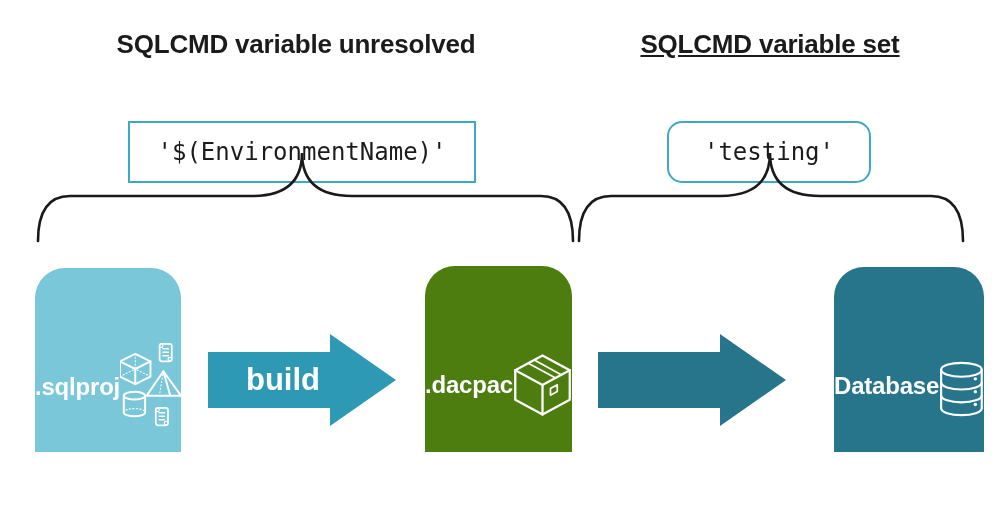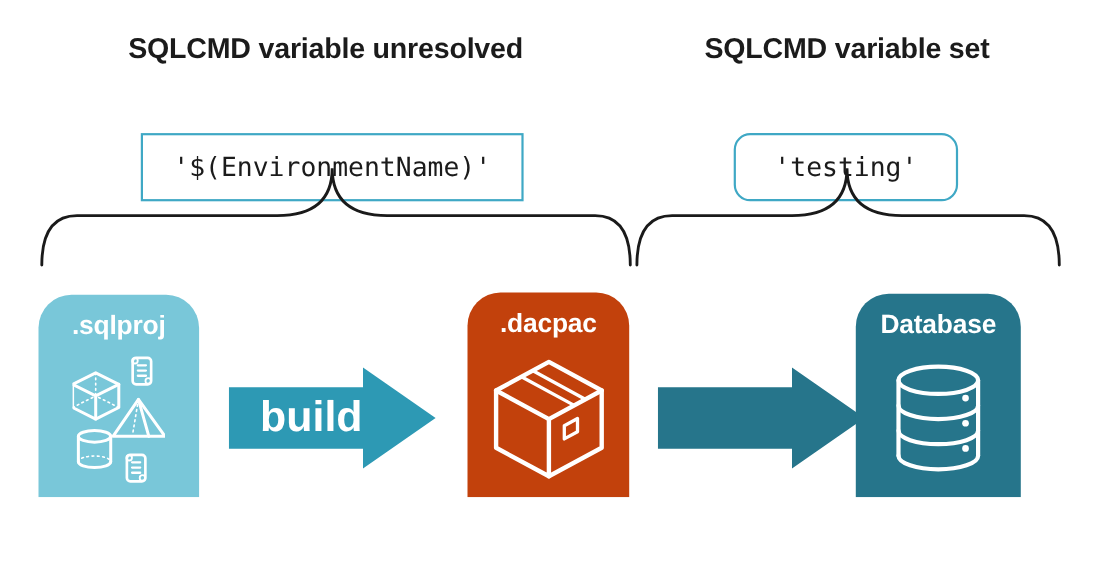--- a/index.html
+++ b/index.html
@@ -16,21 +16,21 @@
     position: absolute;
     top: 29px;
     width: 420px;
     text-align: center;
     font-size: 26px;
     font-weight: 700;
     color: #1b1b1b;
     letter-spacing: -0.2px;
   }
   .title-left  { left: 86px; }
-  .title-right { left: 560px; }
+  .title-right { left: 560px; text-decoration: underline; }
   .codebox {
     position: absolute;
     top: 80px;
     height: 62px;
     border: 2px solid #3fa8c5;
     background: #ffffff;
     display: flex;
     align-items: center;
     justify-content: center;
     font-family: "DejaVu Sans Mono", monospace;
@@ -44,27 +44,27 @@
   .braces {
     position: absolute;
     left: 0; top: 0;
     width: 1000px; height: 522px;
     pointer-events: none;
   }
   .stage {
     position: absolute;
     border-radius: 30px;
     display: flex;
-    flex-direction: column;
+    flex-direction: row;
     align-items: center;
     color: #ffffff;
   }
   .stage-sqlproj  { left: 35px;  top: 268px; width: 146px; height: 222px; background: #79c7d9; }
-  .stage-dacpac   { left: 425px; top: 266px; width: 147px; height: 222px; background: #c2410c; }
-  .stage-database { left: 778px; top: 267px; width: 150px; height: 223px; background: #26758b; }
+  .stage-dacpac   { left: 425px; top: 266px; width: 147px; height: 222px; background: #4d7c0f; }
+  .stage-database { left: 834px; top: 267px; width: 150px; height: 223px; background: #26758b; }
   .stage-label {
     padding-top: 15px;
     font-size: 24px;
     font-weight: 700;
     color: #ffffff;
     letter-spacing: -0.2px;
   }
   .stage-icon { display: block; }
   .icon-sqlproj  { margin-top: 12px; }
   .icon-dacpac   { margin-top: 16px; }
@@ -78,21 +78,21 @@
   .arrow-build-svg  { left: 208px; }
   .arrow-deploy-svg { left: 598px; }
   .arrow-label {
     position: absolute;
     top: 351px;
     width: 150px;
     height: 58px;
     display: flex;
     align-items: center;
     justify-content: center;
-    font-size: 39px;
+    font-size: 31px;
     font-weight: 700;
     color: #ffffff;
   }
   .arrow-build-label  { left: 208px; }
   .arrow-deploy-label { left: 598px; }
 </style>
 </head>
 <body>
 
 <div class="canvas">

